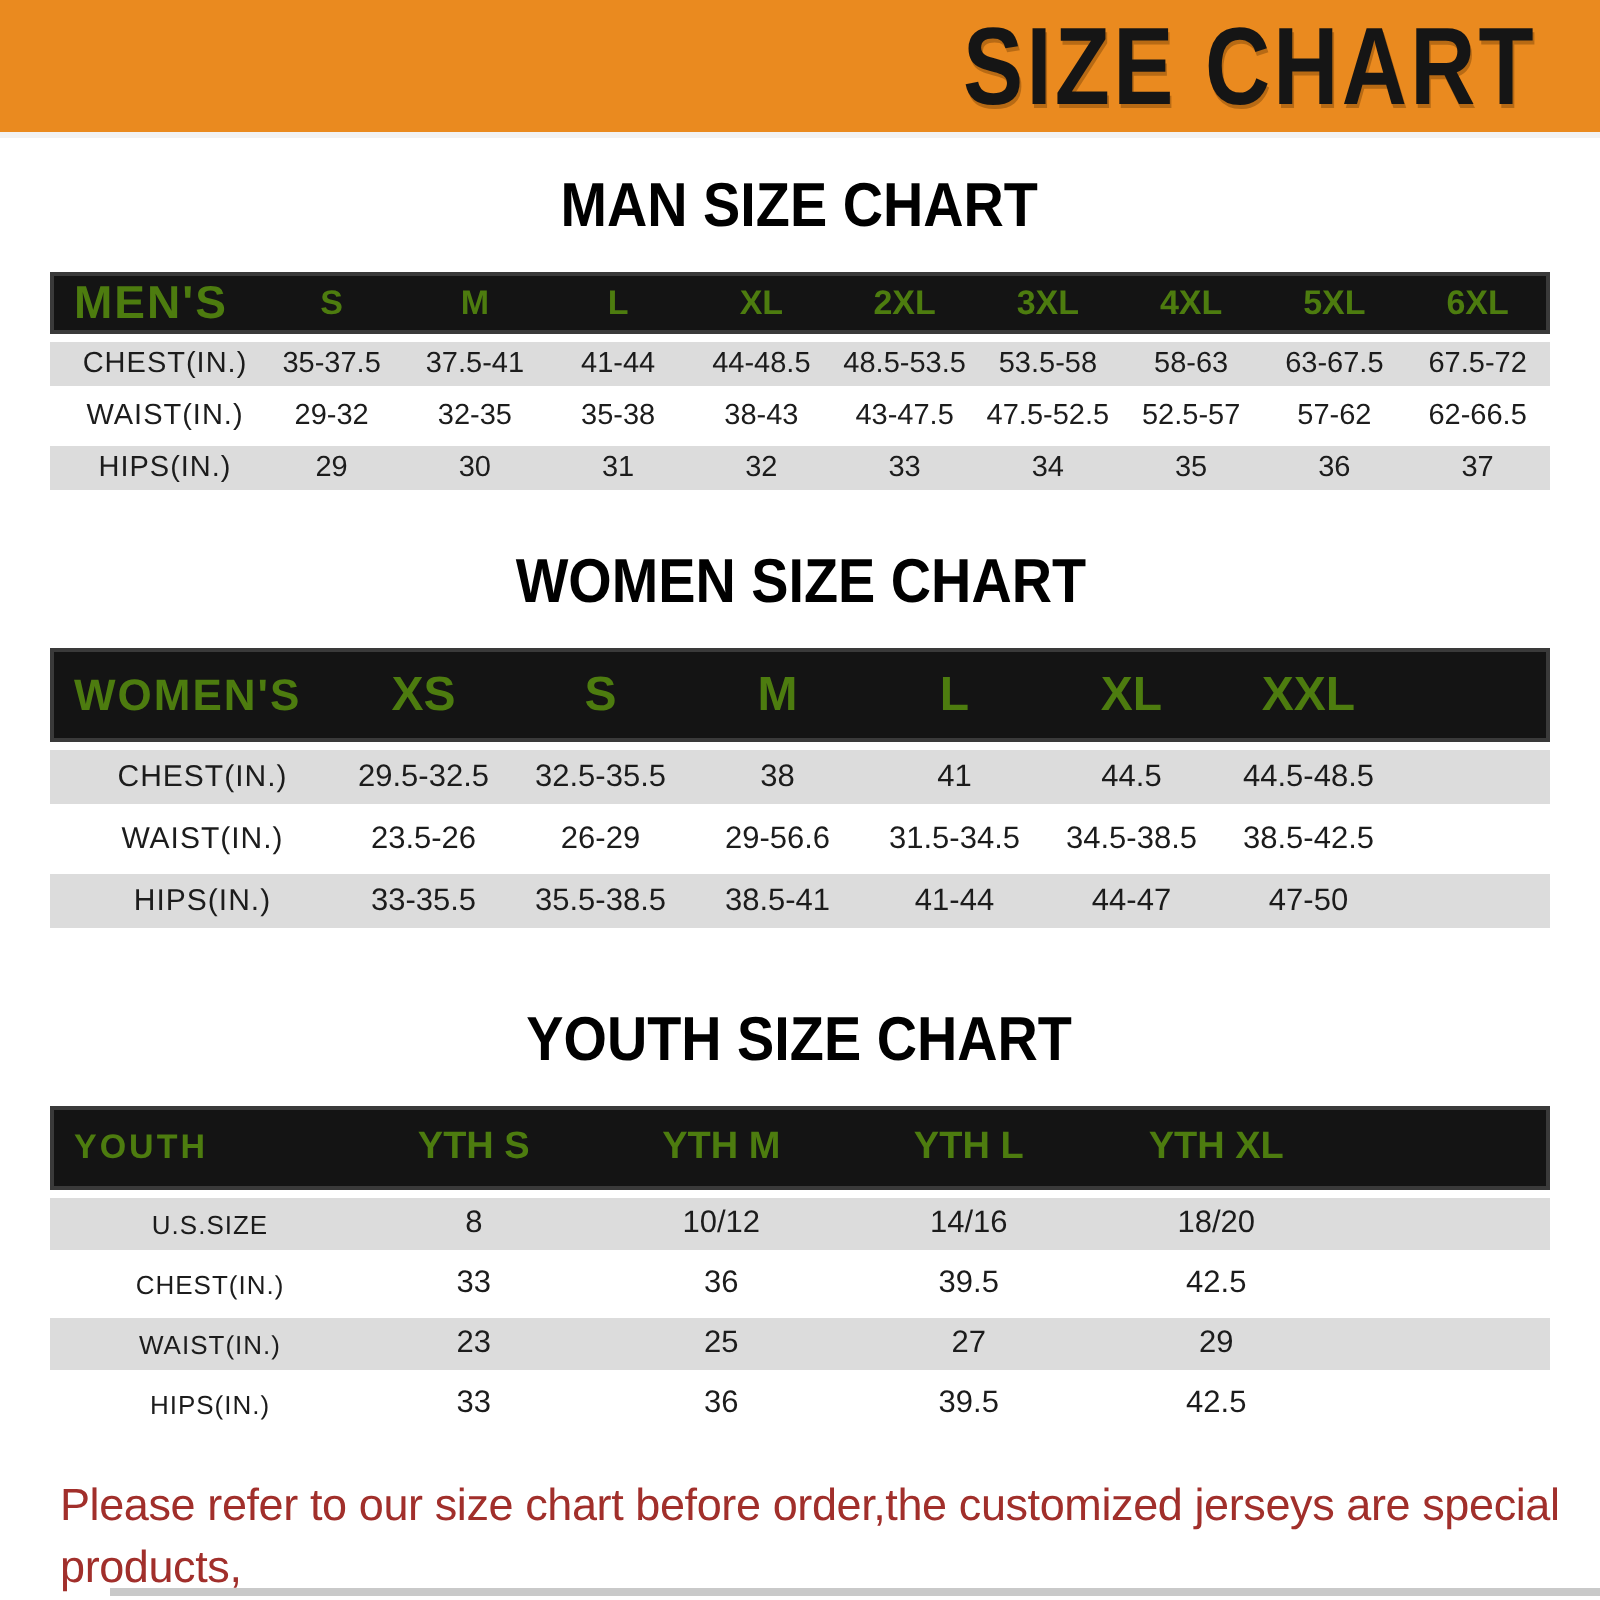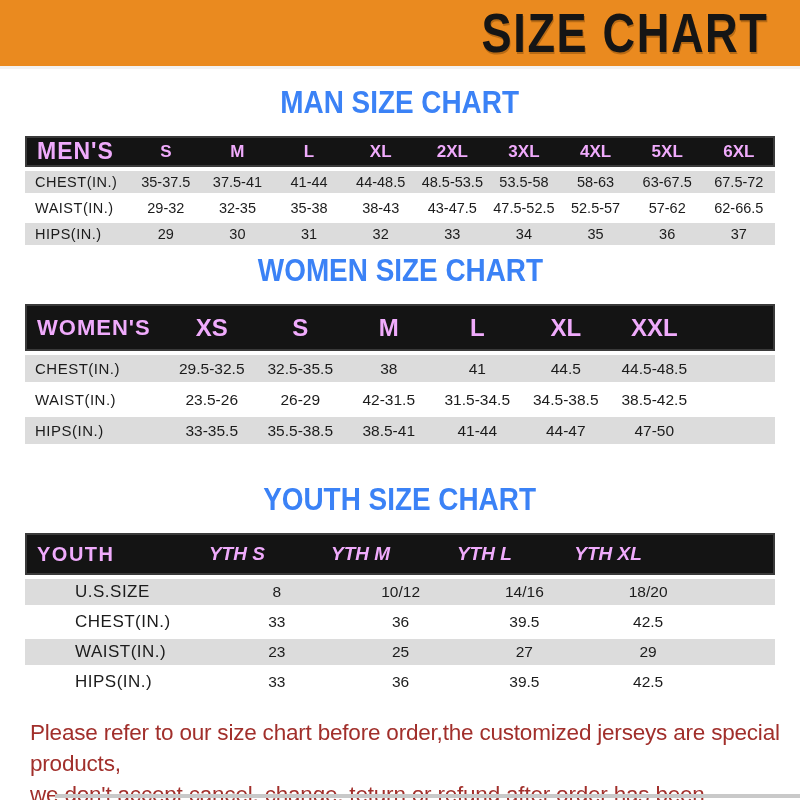--- a/index.html
+++ b/index.html
@@ -23,53 +23,53 @@
     color:#151515;
     letter-spacing:2px;
     transform:scaleX(.82);
     transform-origin:center;
     white-space:nowrap;
     text-shadow:1px 2px 0 rgba(90,45,0,.35);
   }
   
   .size-section{margin:0 25px;}
   .sec-mens{margin-top:16px;}
-  .sec-womens{margin-top:8px;}
+  .sec-womens{margin-top:28px;}
   .sec-youth{margin-top:38px;}
   .section-heading{
     margin:0 0 15px 0;
     text-align:center;
     font-size:31px;
     font-weight:800;
-    color:#3b82f6;
+    color:#000000;
     letter-spacing:0;
   }
   .section-heading span{
     display:inline-block;
     transform:scaleX(.9);
     white-space:nowrap;
   }
   
   .size-table{width:100%;}
   .trow{display:flex;align-items:center;width:100%;}
   .trow.head{
     background:var(--bar-black,#141414);
-    color:#f0abfc;
+    color:#4d7c0f;
     box-shadow:0 0 0 2px #3a3a3a inset;
   }
   .trow.data{border-top:4px solid #ffffff;color:#1c1c1c;}
   .size-table .trow:nth-child(even){background:var(--row-gray,#DCDCDC);}
   .cell{box-sizing:border-box;}
   .cell.corner{
     font-weight:800;
     text-align:left;
     padding-left:12px;
     white-space:nowrap;
   }
-  .cell.label{letter-spacing:.5px;padding-left:10px;}
+  .cell.label{text-align:center;letter-spacing:.5px;padding-left:10px;}
   .cell.val{text-align:center;}
   .col-head{text-align:center;font-weight:700;}
 
   
   .sec-mens .trow.head{height:31px;}
   .sec-mens .cell.corner{width:14%;font-size:23px;letter-spacing:1px;}
   .sec-mens .col-head{width:9.55%;font-size:17px;}
   .sec-mens .trow.data{height:22px;font-size:14.5px;}
   .sec-mens .cell.label{width:14%;font-size:14.5px;}
   .sec-mens .cell.val{width:9.55%;}
@@ -77,24 +77,24 @@
   
   .sec-womens .trow.head{height:47px;}
   .sec-womens .cell.corner{width:19%;font-size:22px;letter-spacing:1px;}
   .sec-womens .col-head{width:11.8%;font-size:24px;}
   .sec-womens .trow.data{height:27px;font-size:15.5px;}
   .sec-womens .cell.label{width:19%;font-size:15px;}
   .sec-womens .cell.val{width:11.8%;}
 
   
   .sec-youth .trow.head{height:42px;}
-  .sec-youth .cell.corner{width:20%;font-size:20px;letter-spacing:1.5px;}
-  .sec-youth .col-head{width:16.5%;font-size:19px;font-style:italic;}
+  .sec-youth .cell.corner{width:20%;font-size:17px;letter-spacing:1.5px;}
+  .sec-youth .col-head{width:16.5%;font-size:19px;}
   .sec-youth .trow.data{height:26px;font-size:15.5px;}
-  .sec-youth .cell.label{width:20%;font-size:17px;margin-left:40px;}
+  .sec-youth .cell.label{width:20%;font-size:13px;}
   .sec-youth .cell.val{width:16.5%;}
 
   
   .footer-note{
     margin:22px 20px 0 30px;
     color:var(--footer-red,#A12F2B);
     font-size:22.5px;
     line-height:31px;
     font-weight:500;
     letter-spacing:-0.2px;
@@ -186,21 +186,21 @@
           <div class="cell val">32.5-35.5</div>
           <div class="cell val">38</div>
           <div class="cell val">41</div>
           <div class="cell val">44.5</div>
           <div class="cell val">44.5-48.5</div>
         </div>
         <div class="trow data">
           <div class="cell label">WAIST(IN.)</div>
           <div class="cell val">23.5-26</div>
           <div class="cell val">26-29</div>
-          <div class="cell val">42-31.5</div>
+          <div class="cell val">29-56.6</div>
           <div class="cell val">31.5-34.5</div>
           <div class="cell val">34.5-38.5</div>
           <div class="cell val">38.5-42.5</div>
         </div>
         <div class="trow data">
           <div class="cell label">HIPS(IN.)</div>
           <div class="cell val">33-35.5</div>
           <div class="cell val">35.5-38.5</div>
           <div class="cell val">38.5-41</div>
           <div class="cell val">41-44</div>

